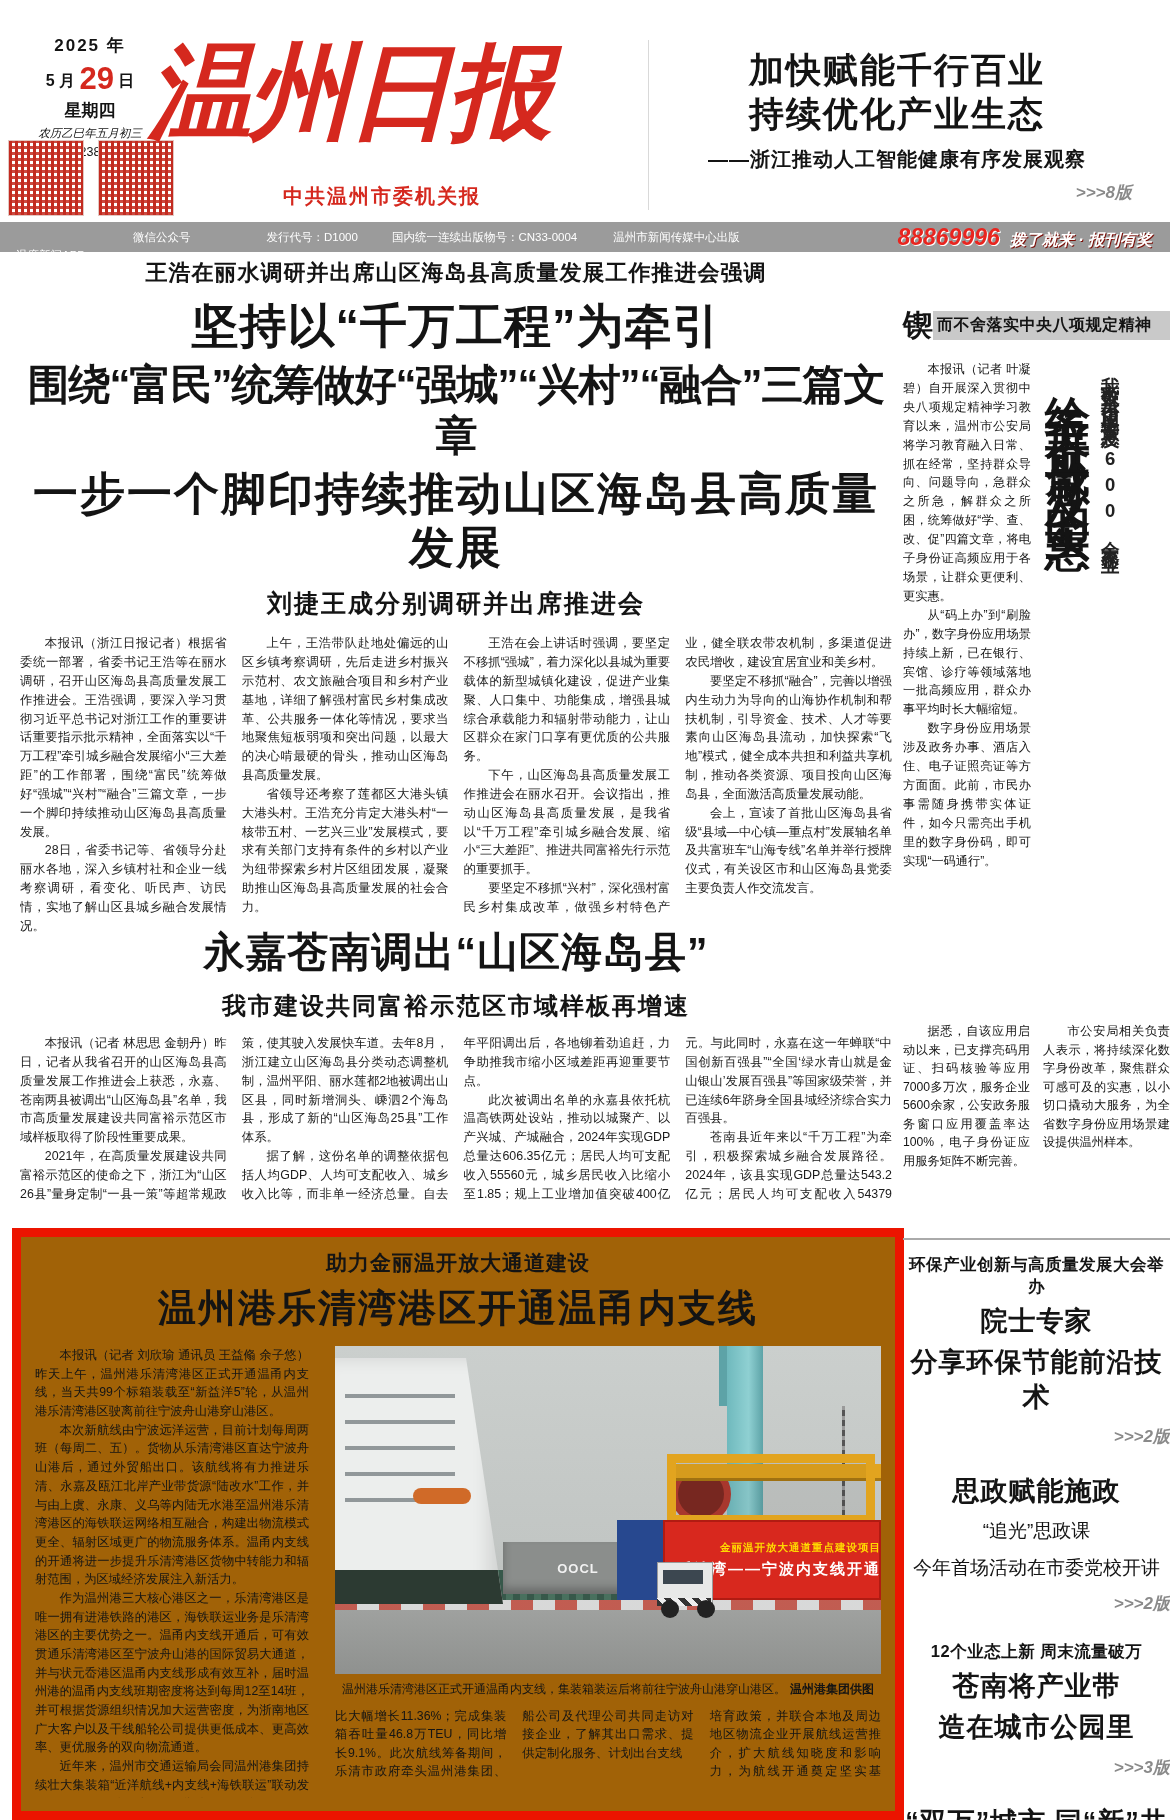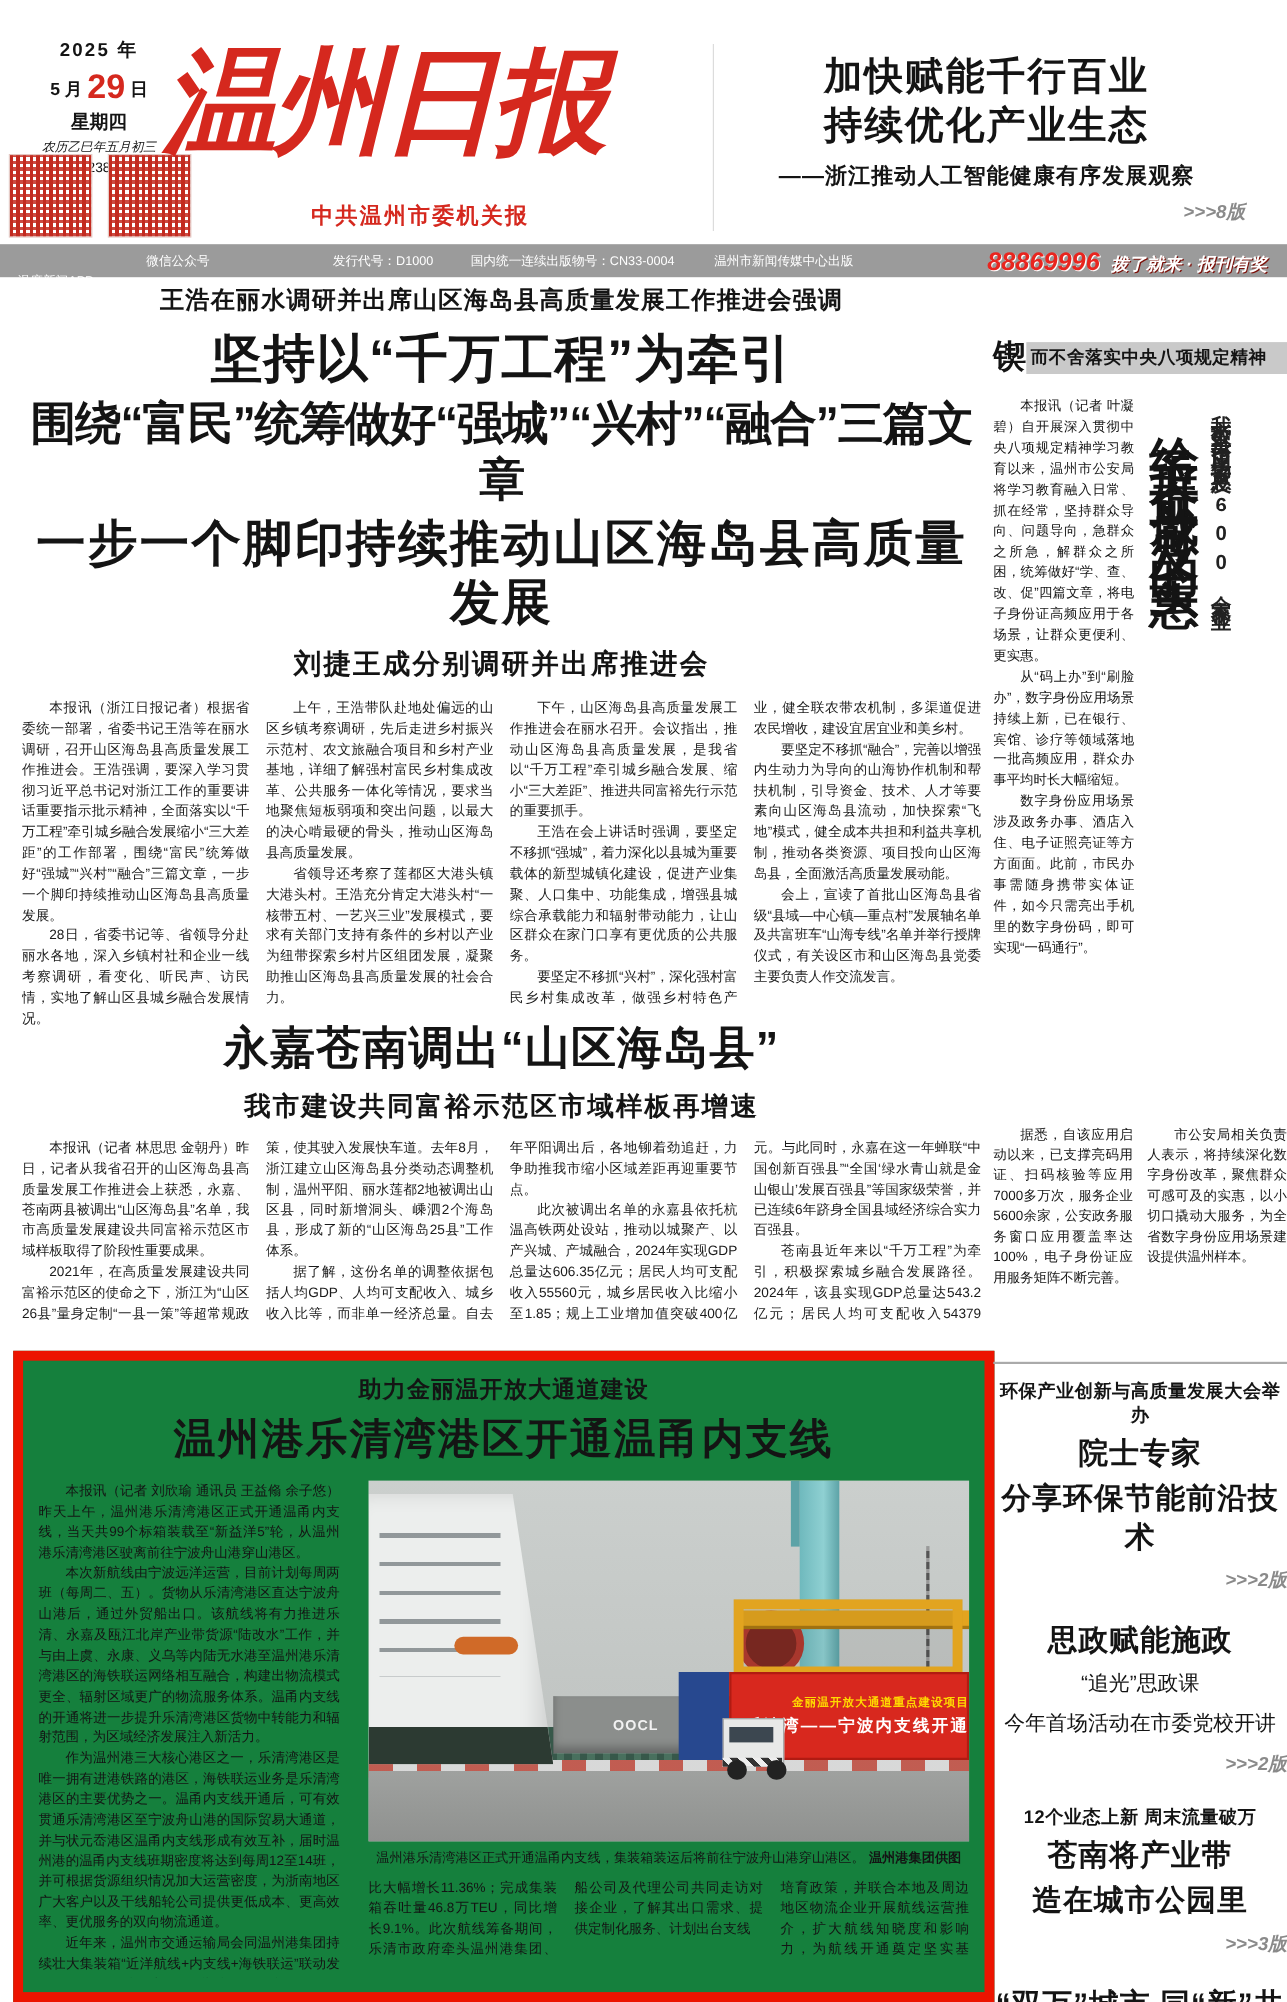--- a/index.html
+++ b/index.html
@@ -23,21 +23,21 @@
             font-size:104px;line-height:140px;color:#d5281e;letter-spacing:-4px;white-space:nowrap;}
   .organ{position:absolute;left:283px;top:183px;font-size:20px;font-weight:900;color:#d5281e;letter-spacing:2px;}
   .head-vrule{position:absolute;left:648px;top:40px;width:1px;height:170px;background:#d9d9d9;}
   .header-promo{position:absolute;left:662px;top:48px;width:470px;text-align:center;}
   .header-promo .l1{font-size:35px;font-weight:900;letter-spacing:2px;line-height:1.25;}
   .header-promo .sub{font-size:20px;font-weight:700;margin-top:10px;letter-spacing:1px;}
   .header-promo .ref{text-align:right;font-size:17px;font-weight:900;color:#8a8a8a;margin-top:8px;font-style:italic;}
   .info-bar{position:absolute;left:0;top:222px;width:1170px;height:30px;background:#9b9b9b;
             display:flex;align-items:center;color:#fff;font-size:11.5px;}
   .info-bar span{white-space:nowrap;}
-  .ib0{margin-left:16px;margin-top:36px;} .ib1{margin-left:48px;} .ib2{margin-left:112px;} .ib3{margin-left:34px;} .ib4{margin-left:36px;}
+  .ib0{margin-left:16px;margin-top:36px;} .ib1{margin-left:48px;} .ib2{margin-left:76px;} .ib3{margin-left:34px;} .ib4{margin-left:36px;}
   .hotline-wrap{margin-left:auto;margin-right:18px;display:flex;align-items:baseline;gap:10px;}
   .hotline{color:#e8251f;font-weight:900;font-style:italic;font-size:23px;text-shadow:1px 1px 0 #fff;}
   .slogan{font-weight:900;font-style:italic;font-size:16px;color:#fff;text-shadow:1px 1px 0 #7c0f08;}
   
   .lead{position:absolute;left:20px;top:258px;width:872px;text-align:center;}
   .kicker{font-size:22px;font-weight:600;letter-spacing:1px;}
   .h1a{font-size:47px;font-weight:900;letter-spacing:1px;margin-top:10px;line-height:1.2;}
   .h1b{font-size:42px;font-weight:900;letter-spacing:-1px;margin-top:6px;line-height:1.2;}
   .h1c{font-size:45px;font-weight:900;letter-spacing:2px;margin-top:6px;line-height:1.2;}
   .deck{font-size:25px;font-weight:600;margin-top:12px;letter-spacing:2px;}
@@ -59,21 +59,21 @@
   .sb-left p{margin:0;text-indent:2em;}
   .sb-headline{writing-mode:vertical-rl;text-orientation:upright;font-size:45px;font-weight:900;
                letter-spacing:13px;margin-left:12px;line-height:1.1;}
   .sb-deck{writing-mode:vertical-rl;text-orientation:upright;font-size:18.5px;font-weight:700;
            letter-spacing:5px;margin-left:6px;margin-top:2px;line-height:1.2;color:#222;}
   .sb-cont{margin-top:12px;column-count:2;column-gap:13px;height:212px;overflow:hidden;
            font-size:12.2px;line-height:1.52;text-align:justify;}
   .sb-cont p{margin:0;text-indent:2em;}
   
   .port-box{position:absolute;left:12px;top:1228px;width:846px;height:560px;
-            border:9px solid #ec1400;background:#15803d;padding:8px 14px 6px;}
+            border:9px solid #ec1400;background:#a16207;padding:8px 14px 6px;}
   .port-kicker{text-align:center;font-size:21px;font-weight:600;letter-spacing:1px;margin-top:4px;}
   .port-headline{text-align:center;font-size:38px;font-weight:900;letter-spacing:2px;margin-top:6px;}
   .port-flex{display:flex;gap:26px;margin-top:12px;}
   .port-left{width:274px;font-size:12.3px;line-height:1.52;text-align:justify;height:452px;overflow:hidden;}
   .port-left p{margin:0;text-indent:2em;}
   .port-right{flex:1;}
   .photo{position:relative;height:328px;overflow:hidden;background:linear-gradient(#cbcfcd,#c2c6c4 60%,#b7bab8);}
   .ph-ground{position:absolute;left:0;right:0;bottom:0;height:64px;background:linear-gradient(#9fa19f,#8f918f);}
   .ph-wall{position:absolute;left:0;right:0;bottom:58px;height:16px;
            background:repeating-linear-gradient(90deg,#c24b3e 0 22px,#ddd 22px 44px);opacity:.85;}
@@ -172,22 +172,22 @@
     <div class="kicker">王浩在丽水调研并出席山区海岛县高质量发展工作推进会强调</div>
     <div class="h1a">坚持以“千万工程”为牵引</div>
     <div class="h1b">围绕“富民”统筹做好“强城”“兴村”“融合”三篇文章</div>
     <div class="h1c">一步一个脚印持续推动山区海岛县高质量发展</div>
     <div class="deck">刘捷王成分别调研并出席推进会</div>
     <div class="body-cols lead-body">
       <p>本报讯（浙江日报记者）根据省委统一部署，省委书记王浩等在丽水调研，召开山区海岛县高质量发展工作推进会。王浩强调，要深入学习贯彻习近平总书记对浙江工作的重要讲话重要指示批示精神，全面落实以“千万工程”牵引城乡融合发展缩小“三大差距”的工作部署，围绕“富民”统筹做好“强城”“兴村”“融合”三篇文章，一步一个脚印持续推动山区海岛县高质量发展。</p>
       <p>28日，省委书记等、省领导分赴丽水各地，深入乡镇村社和企业一线考察调研，看变化、听民声、访民情，实地了解山区县城乡融合发展情况。</p>
       <p>上午，王浩带队赴地处偏远的山区乡镇考察调研，先后走进乡村振兴示范村、农文旅融合项目和乡村产业基地，详细了解强村富民乡村集成改革、公共服务一体化等情况，要求当地聚焦短板弱项和突出问题，以最大的决心啃最硬的骨头，推动山区海岛县高质量发展。</p>
       <p>省领导还考察了莲都区大港头镇大港头村。王浩充分肯定大港头村“一核带五村、一艺兴三业”发展模式，要求有关部门支持有条件的乡村以产业为纽带探索乡村片区组团发展，凝聚助推山区海岛县高质量发展的社会合力。</p>
+      <p>王浩在会上讲话时强调，要坚定不移抓“强城”，着力深化以县城为重要载体的新型城镇化建设，促进产业集聚、人口集中、功能集成，增强县城综合承载能力和辐射带动能力，让山区群众在家门口享有更优质的公共服务。</p>
       <p>下午，山区海岛县高质量发展工作推进会在丽水召开。会议指出，推动山区海岛县高质量发展，是我省以“千万工程”牵引城乡融合发展、缩小“三大差距”、推进共同富裕先行示范的重要抓手。</p>
-      <p>王浩在会上讲话时强调，要坚定不移抓“强城”，着力深化以县城为重要载体的新型城镇化建设，促进产业集聚、人口集中、功能集成，增强县城综合承载能力和辐射带动能力，让山区群众在家门口享有更优质的公共服务。</p>
       <p>要坚定不移抓“兴村”，深化强村富民乡村集成改革，做强乡村特色产业，健全联农带农机制，多渠道促进农民增收，建设宜居宜业和美乡村。</p>
       <p>要坚定不移抓“融合”，完善以增强内生动力为导向的山海协作机制和帮扶机制，引导资金、技术、人才等要素向山区海岛县流动，加快探索“飞地”模式，健全成本共担和利益共享机制，推动各类资源、项目投向山区海岛县，全面激活高质量发展动能。</p>
       <p>会上，宣读了首批山区海岛县省级“县域—中心镇—重点村”发展轴名单及共富班车“山海专线”名单并举行授牌仪式，有关设区市和山区海岛县党委主要负责人作交流发言。</p>
     </div>
   </div>
 
   <div class="adjust">
     <div class="h2a">永嘉苍南调出“山区海岛县”</div>
     <div class="deck2">我市建设共同富裕示范区市域样板再增速</div>
     <div class="body-cols adjust-body">

